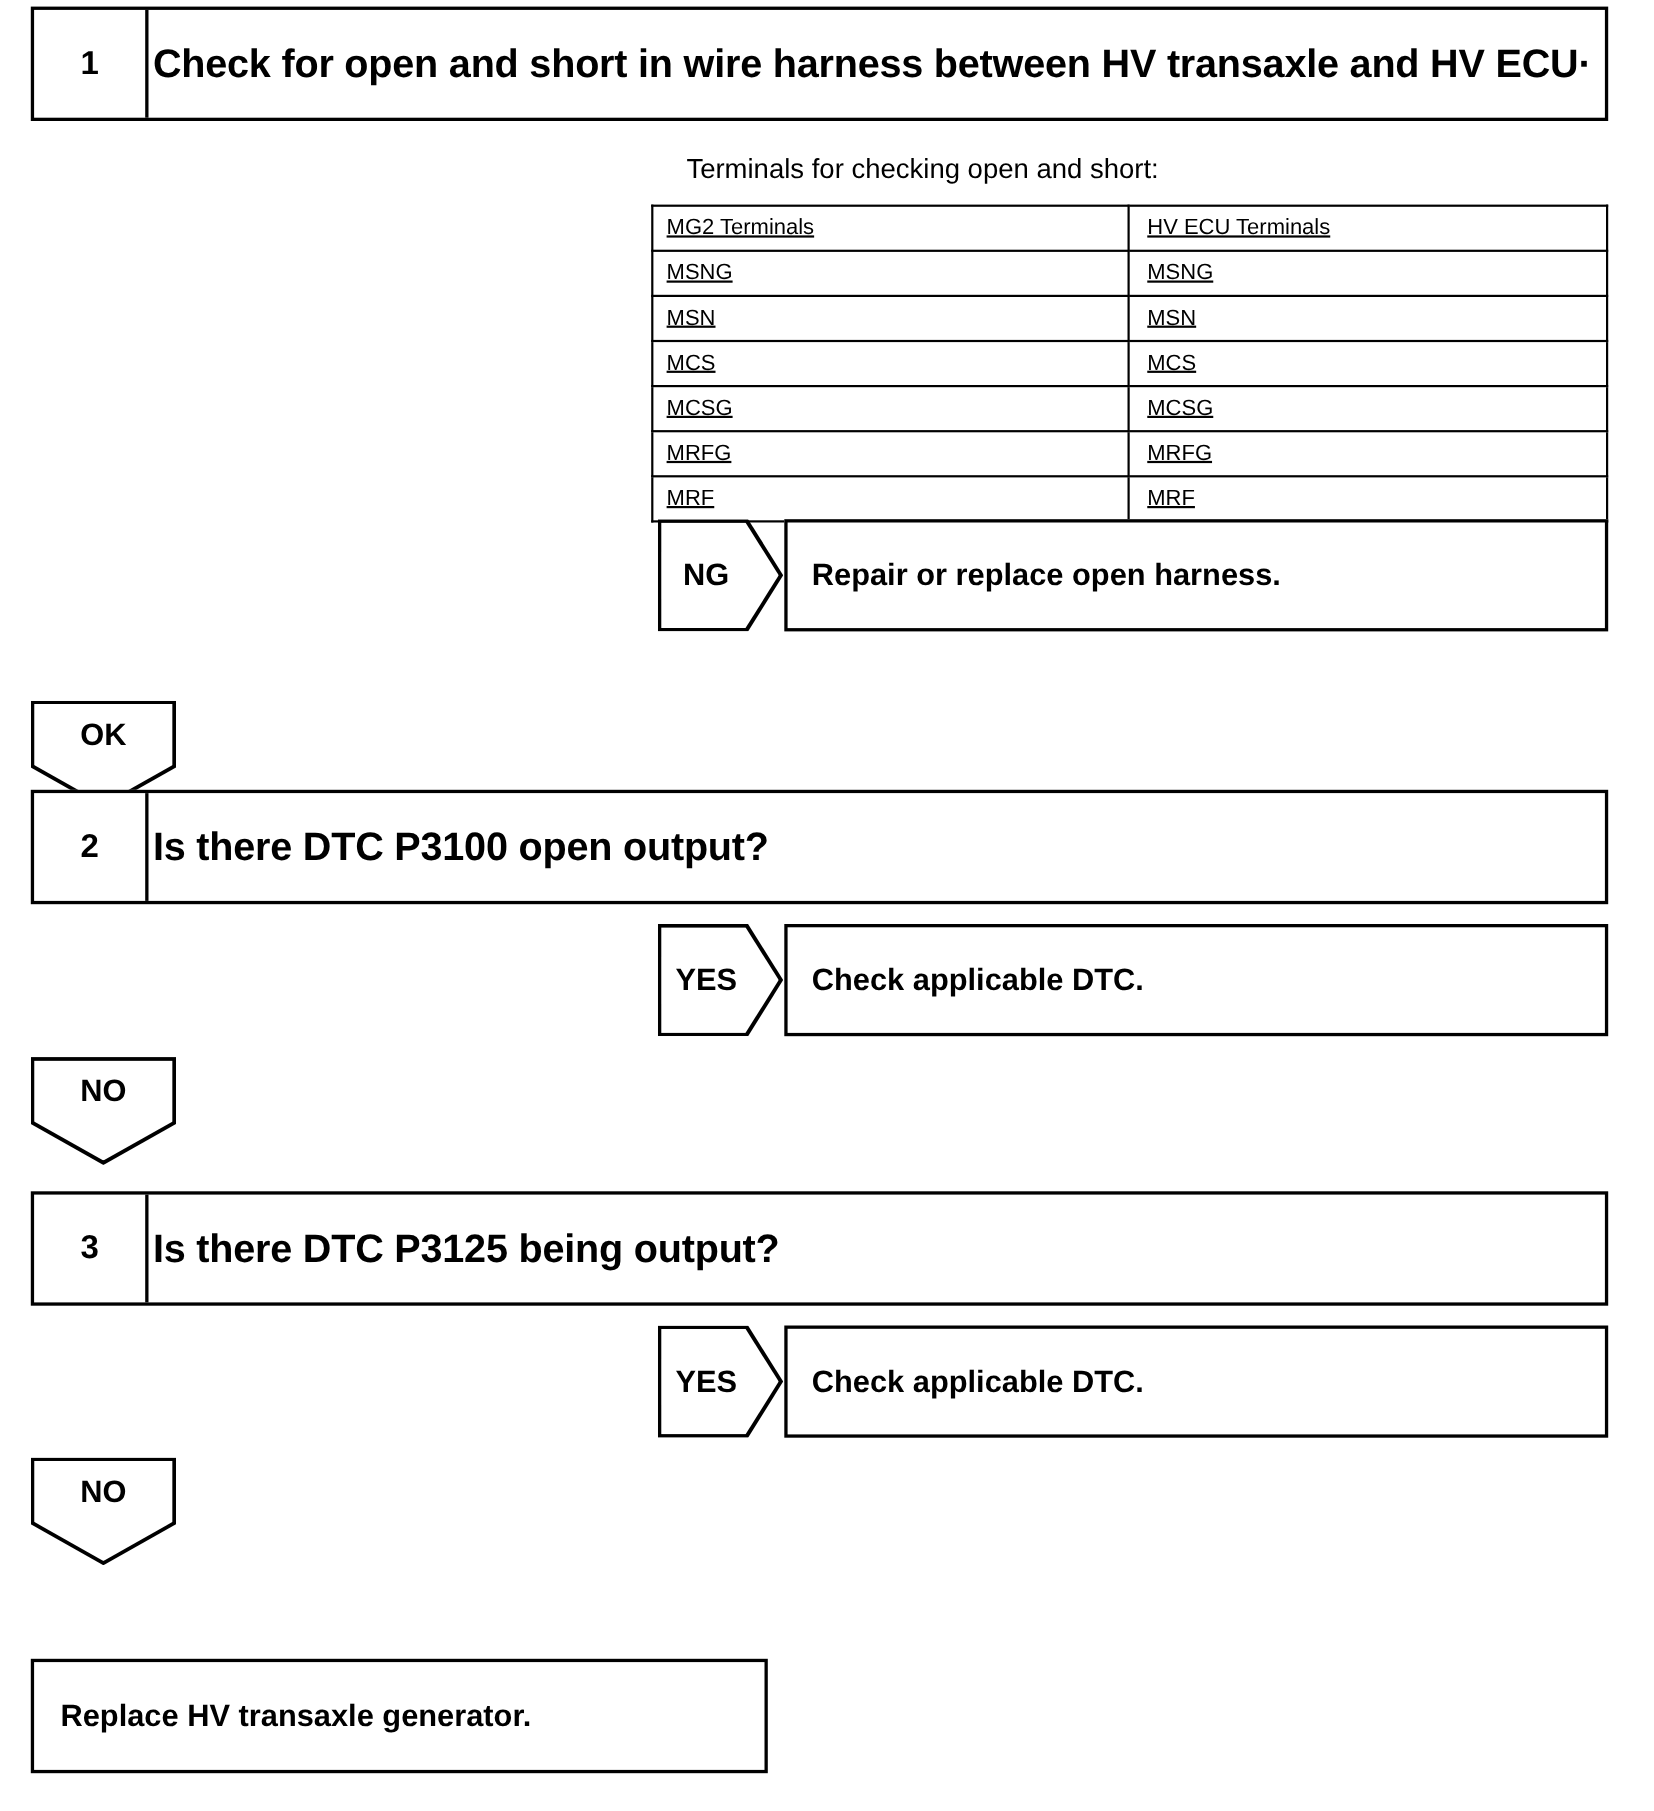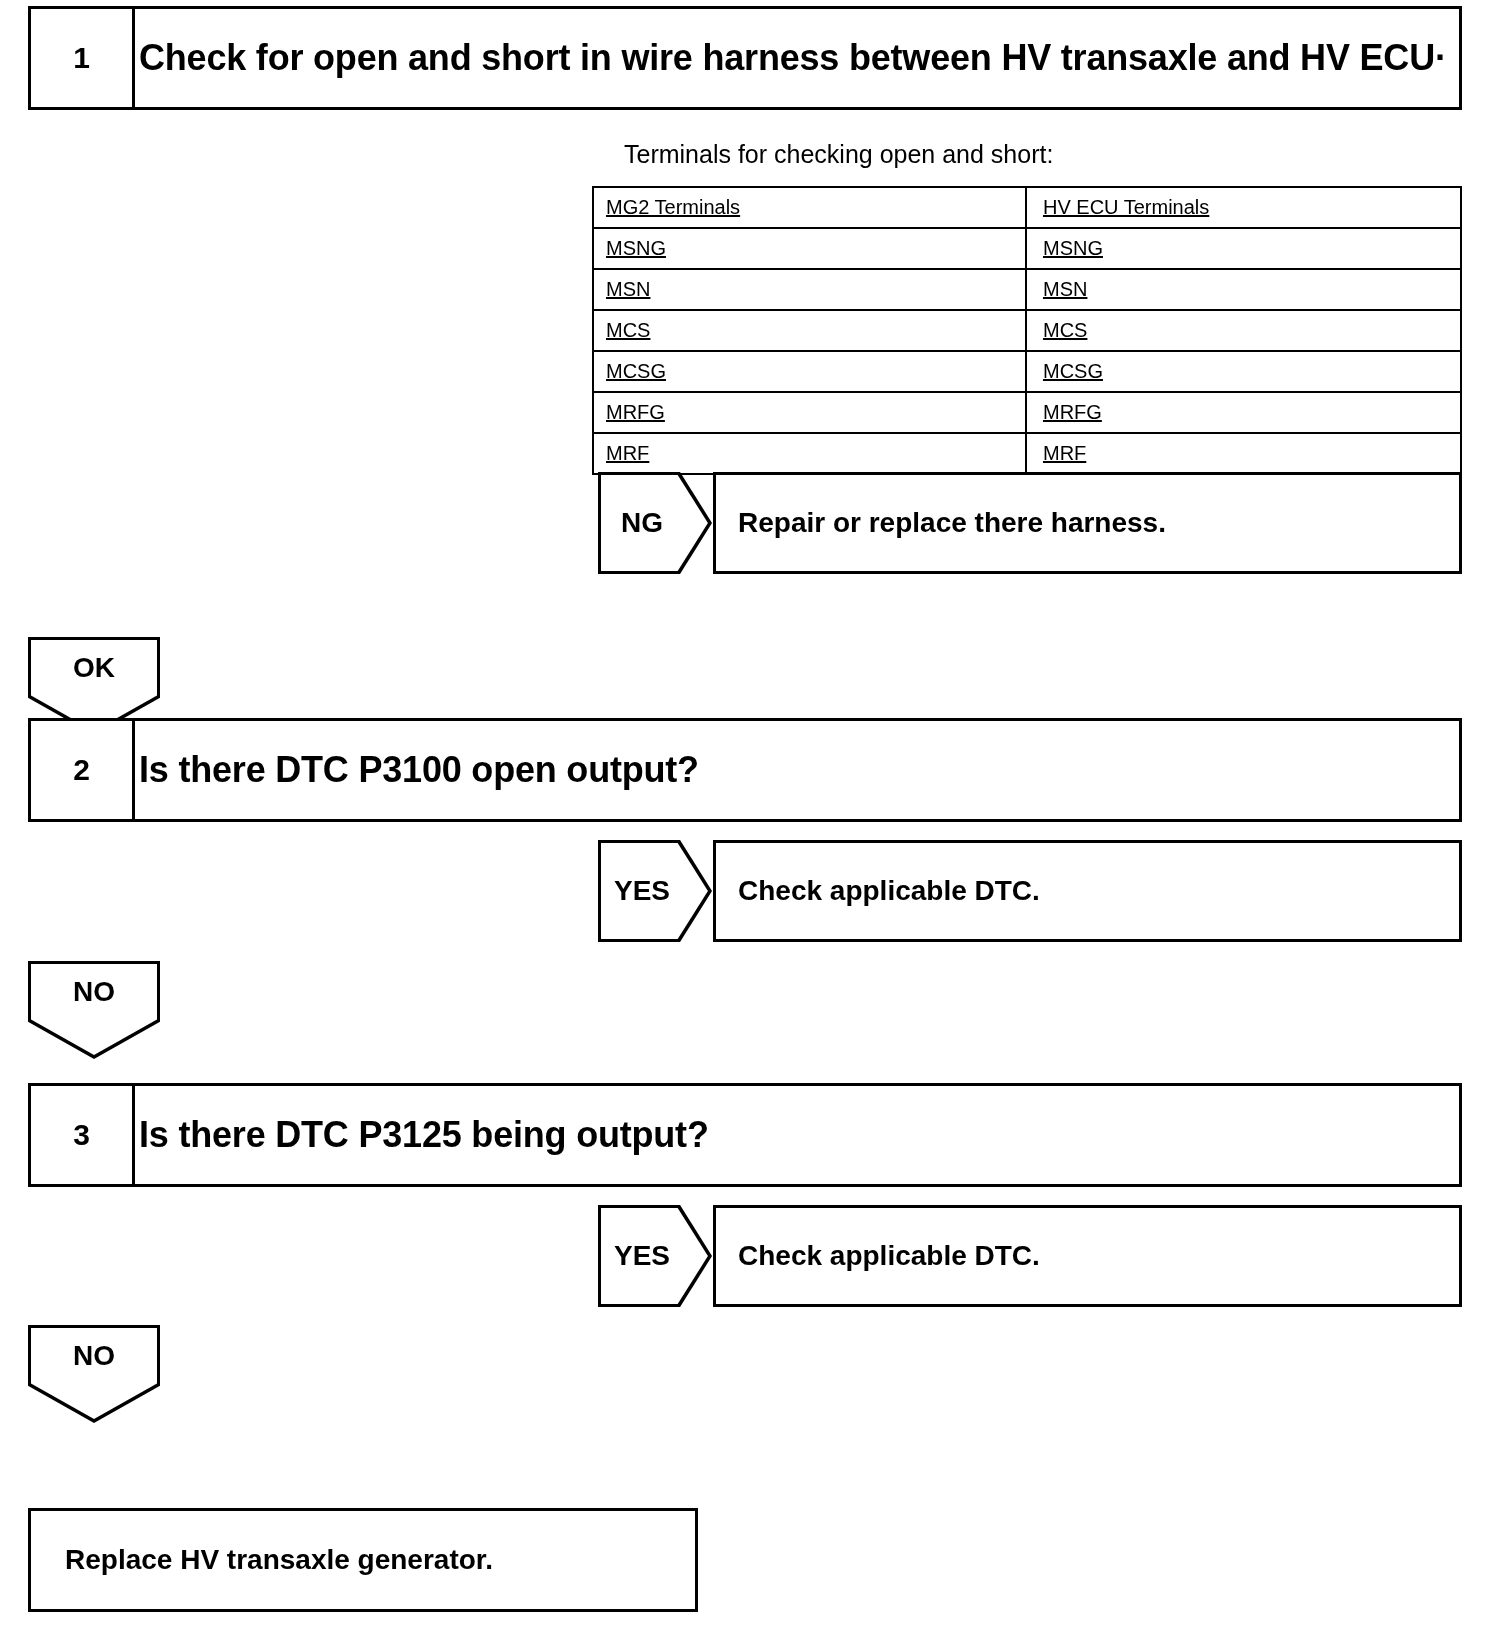--- a/index.html
+++ b/index.html
@@ -160,21 +160,21 @@
   .term-table .c2 { width: 410px; padding-left: 16px; }
 
   
   .final-box {
     position: absolute;
     box-sizing: border-box;
     border: 3px solid #000;
     background: #fff;
     display: flex;
     align-items: center;
-    padding-left: 34px;
+    padding-left: 24px;
     font-weight: bold;
     font-size: 28px;
   }
 </style>
 </head>
 <body>
 
 <div id="page">
 
   <div class="step-box" style="left:28px; top:6px; width:1434px; height:104px;">
@@ -213,21 +213,21 @@
       <tr>
         <td class="c1">MRF</td>
         <td class="c2">MRF</td>
       </tr>
     </tbody>
   </table>
 
   <div class="result-row" style="left:598px; top:472px; width:864px;">
     <div class="chevron-tag"></div>
     <div class="chevron-label">NG</div>
-    <div class="result-box" style="left:115px; width:749px;">Repair or replace there harness.</div>
+    <div class="result-box" style="left:115px; width:749px;">Repair or replace open harness.</div>
   </div>
 
   <div class="down-tag" style="left:28px; top:597px;margin-top:40px;">
     <div class="shape"></div>
     <div class="dlabel">OK</div>
   </div>
 
   <div class="step-box" style="left:28px; top:718px; width:1434px; height:104px;">
     <div class="step-num">2</div>
     <div class="step-title">Is there DTC P3100 open output?</div>

